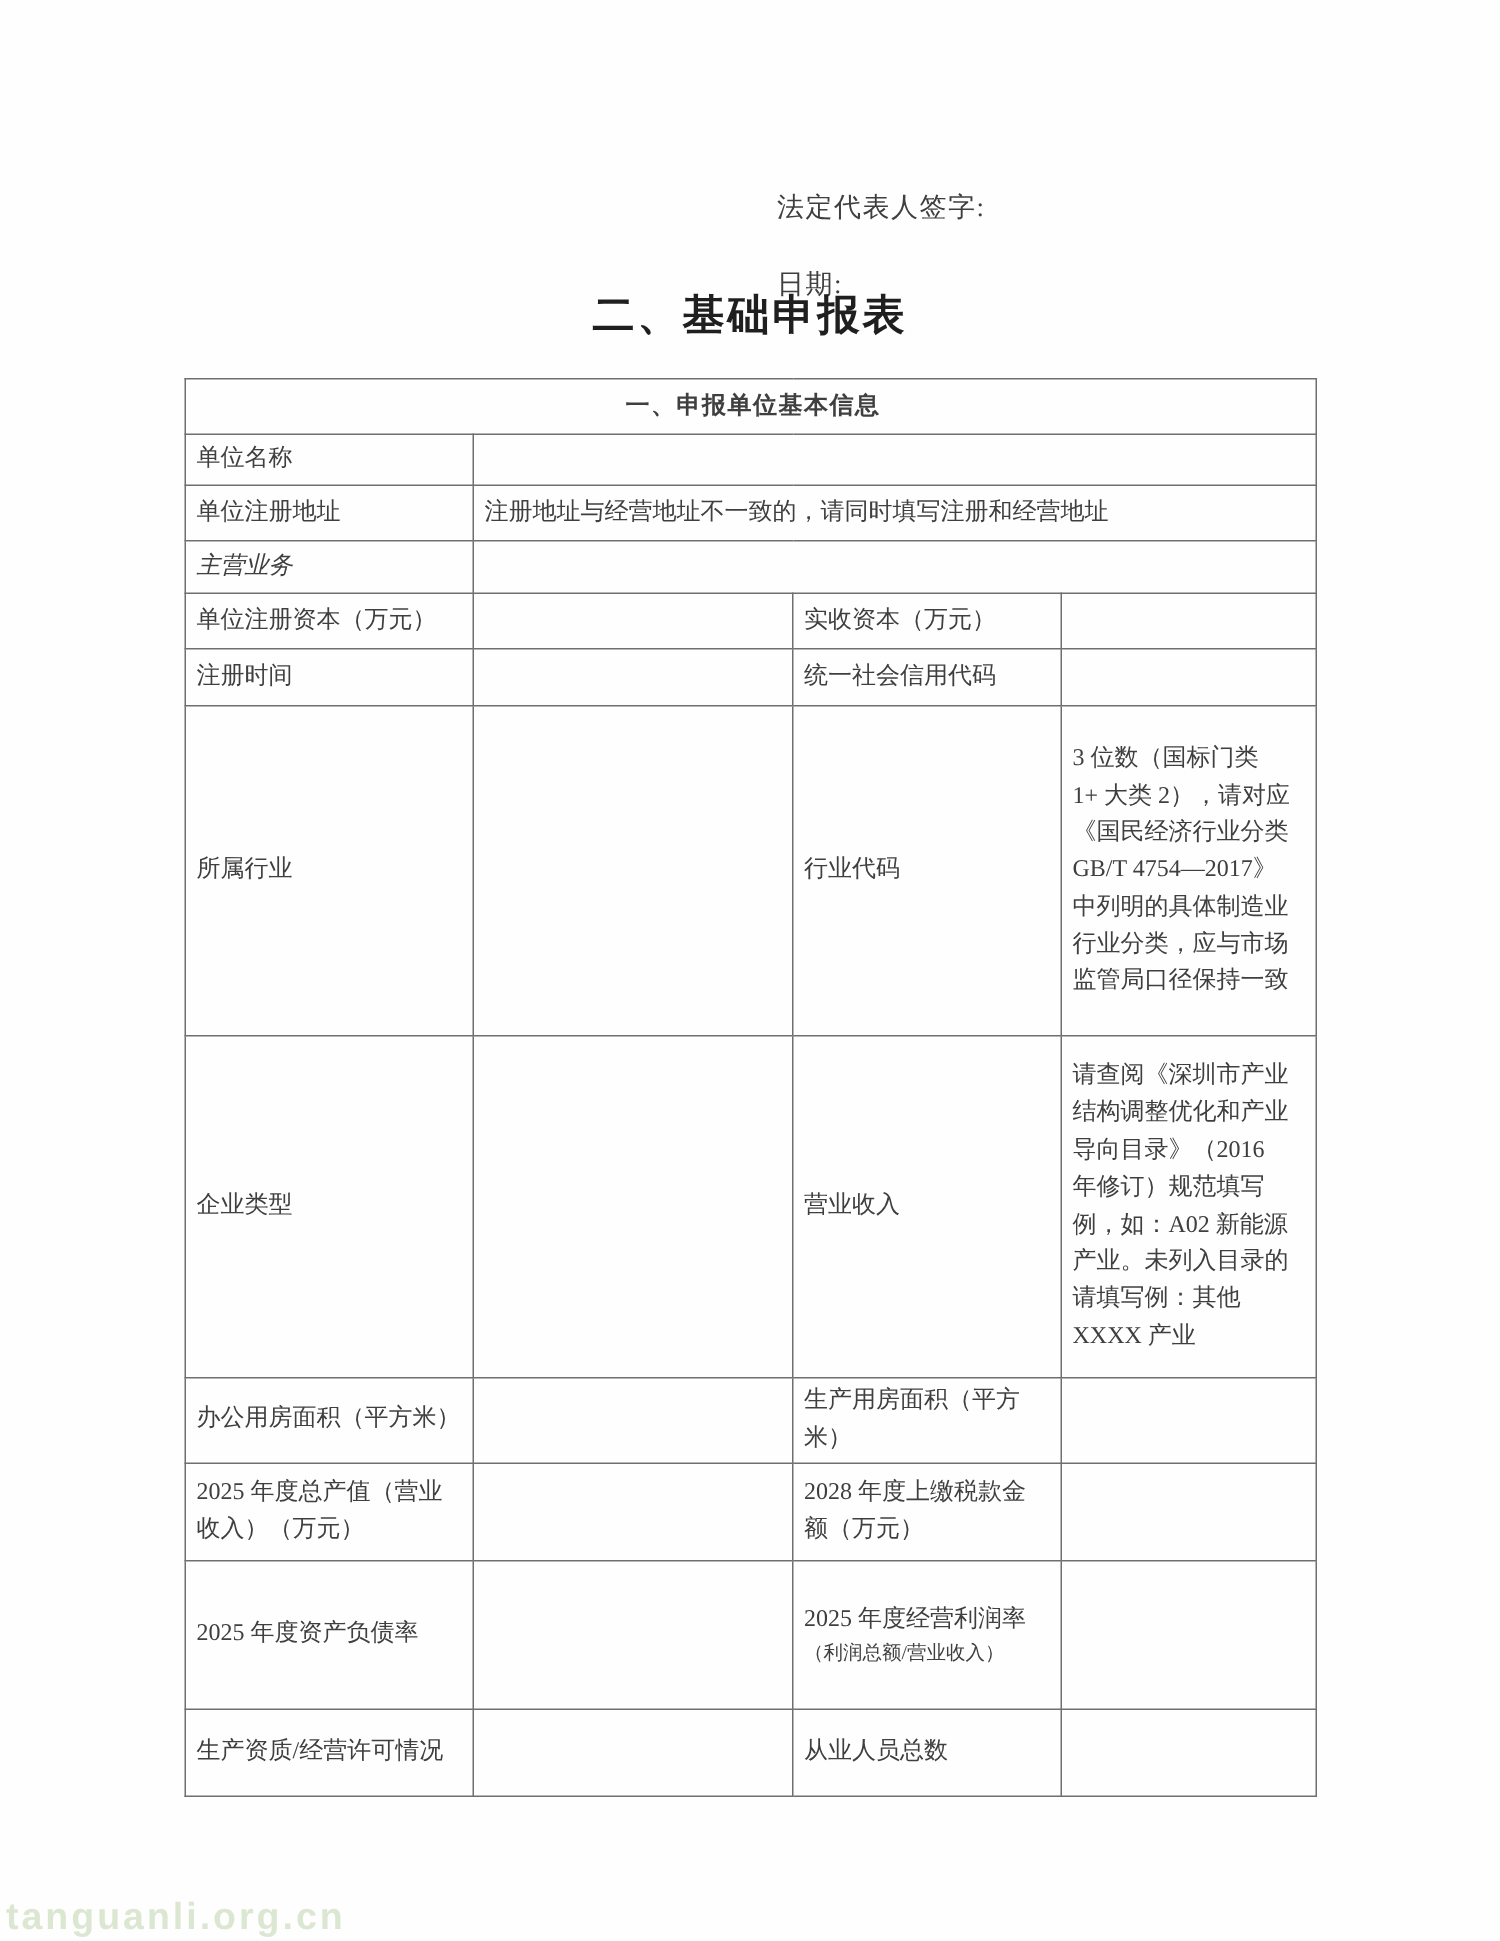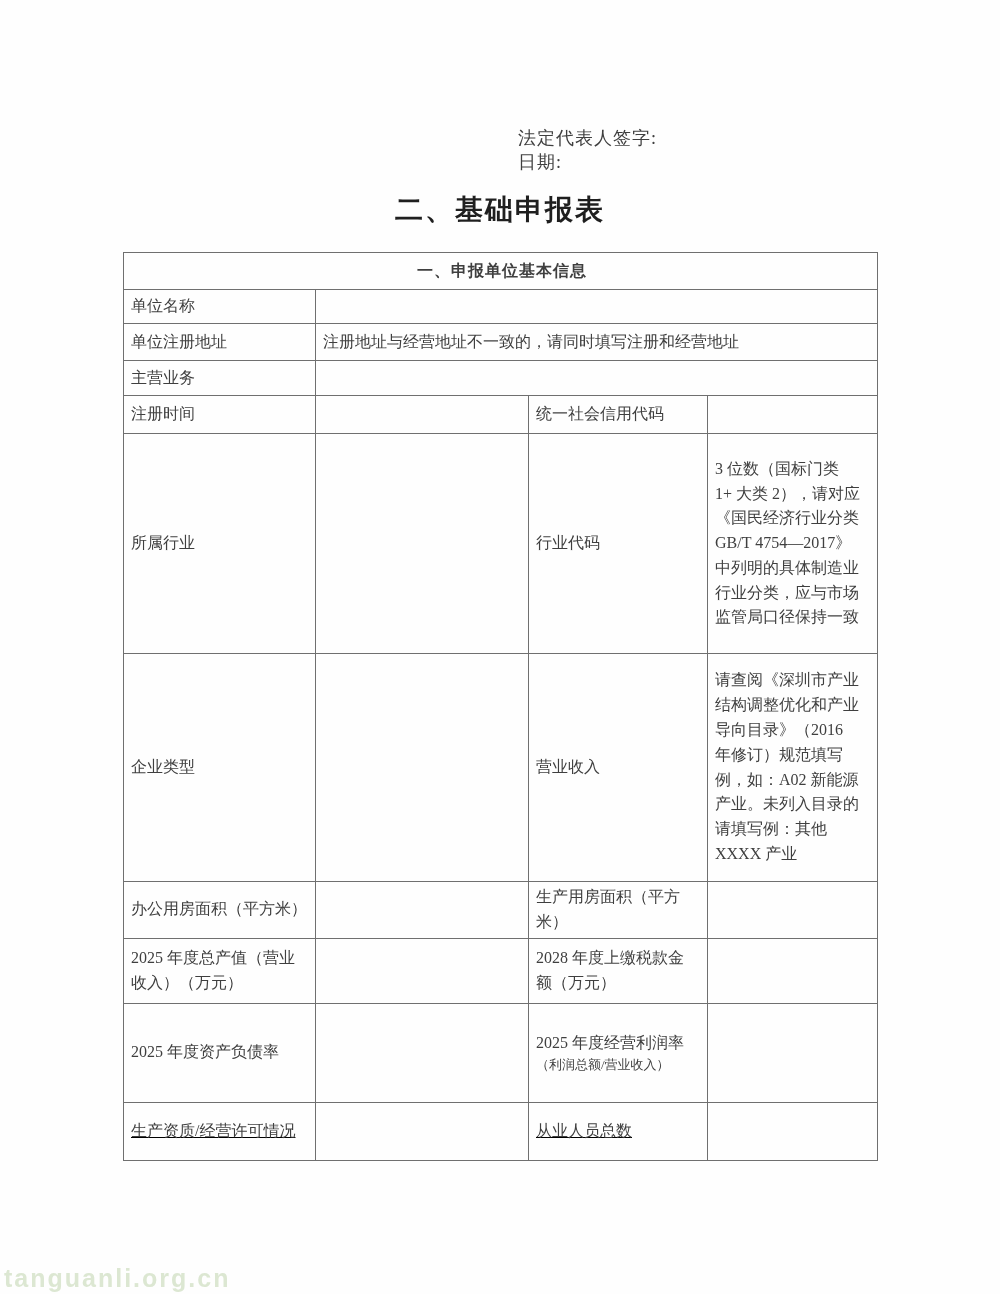--- a/index.html
+++ b/index.html
@@ -18,21 +18,21 @@
     position: absolute;
     left: 518px;
     top: 126px;
     font-size: 18px;
     color: #3f3f3f;
     letter-spacing: 1px;
   }
   .date-label {
     position: absolute;
     left: 518px;
-    top: 150px;
+    top: 177px;
     font-size: 18px;
     color: #3f3f3f;
     letter-spacing: 1px;
   }
   .doc-title {
     position: absolute;
     left: 0;
     top: 191px;
     width: 100%;
     text-align: center;
@@ -66,25 +66,25 @@
     font-size: 17px;
     color: #2e2e2e;
     letter-spacing: 1px;
     white-space: normal;
   }
   td.hint-cell { line-height: 28px; }
   .sub-label { display: block; font-size: 13px; line-height: 1.4; }
 
   tr.h37  { height: 37px; }
   tr.h34  { height: 34px; margin-top: 16px; }
-  tr.h35  { height: 35px; }
+  tr.h35  { height: 35px; font-style: italic; }
   tr.h38  { height: 38px; margin-left: 32px; }
   tr.h55  { height: 55px; }
   tr.h59  { height: 59px; }
-  tr.h58  { height: 58px; text-decoration: underline; }
+  tr.h58  { height: 58px; }
   tr.h65  { height: 65px; margin-left: 36px; }
   tr.h220 { height: 220px; }
   tr.h228 { height: 228px; }
 
   .watermark {
     position: absolute;
     left: 4px;
     bottom: 1px;
     font-family: "Liberation Sans", "DejaVu Sans", sans-serif;
     font-size: 25px;
@@ -125,20 +125,26 @@
     <tr class="h37">
       <td>单位注册地址</td>
       <td colspan="3">注册地址与经营地址不一致的，请同时填写注册和经营地址</td>
     </tr>
 
     <tr class="h35">
       <td>主营业务</td>
       <td colspan="3"></td>
     </tr>
 
+    <tr class="h37">
+      <td>单位注册资本（万元）</td>
+      <td></td>
+      <td>实收资本（万元）</td>
+      <td></td>
+    </tr>
 
     <tr class="h38">
       <td>注册时间</td>
       <td></td>
       <td>统一社会信用代码</td>
       <td></td>
     </tr>
 
     <tr class="h220">
       <td>所属行业</td>

